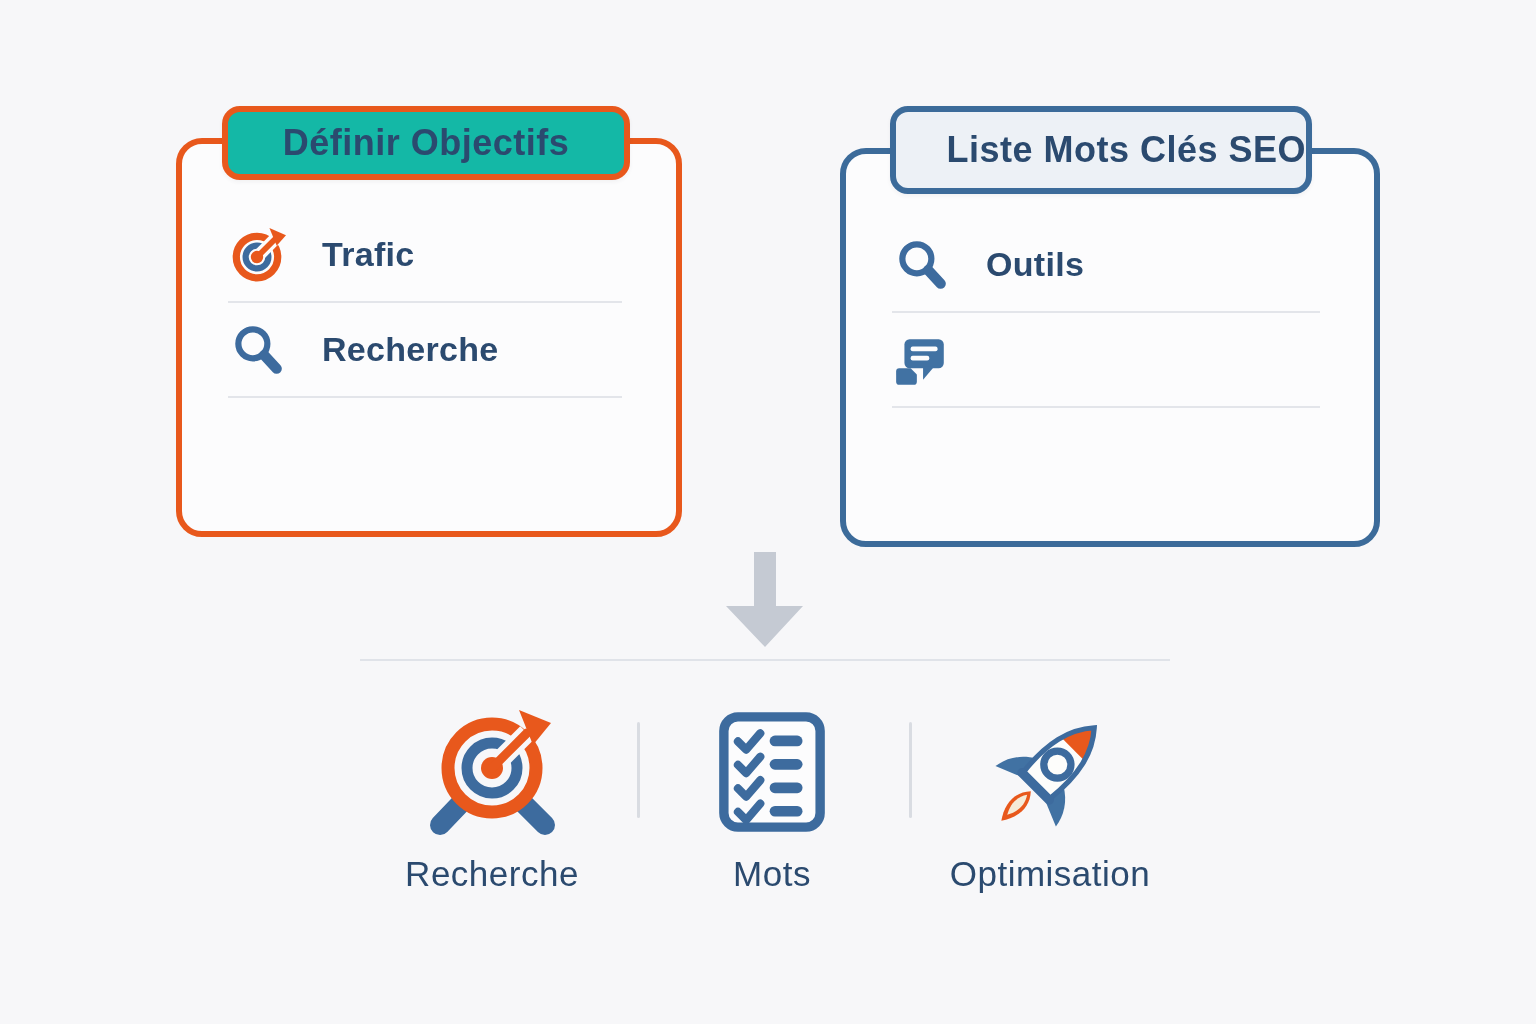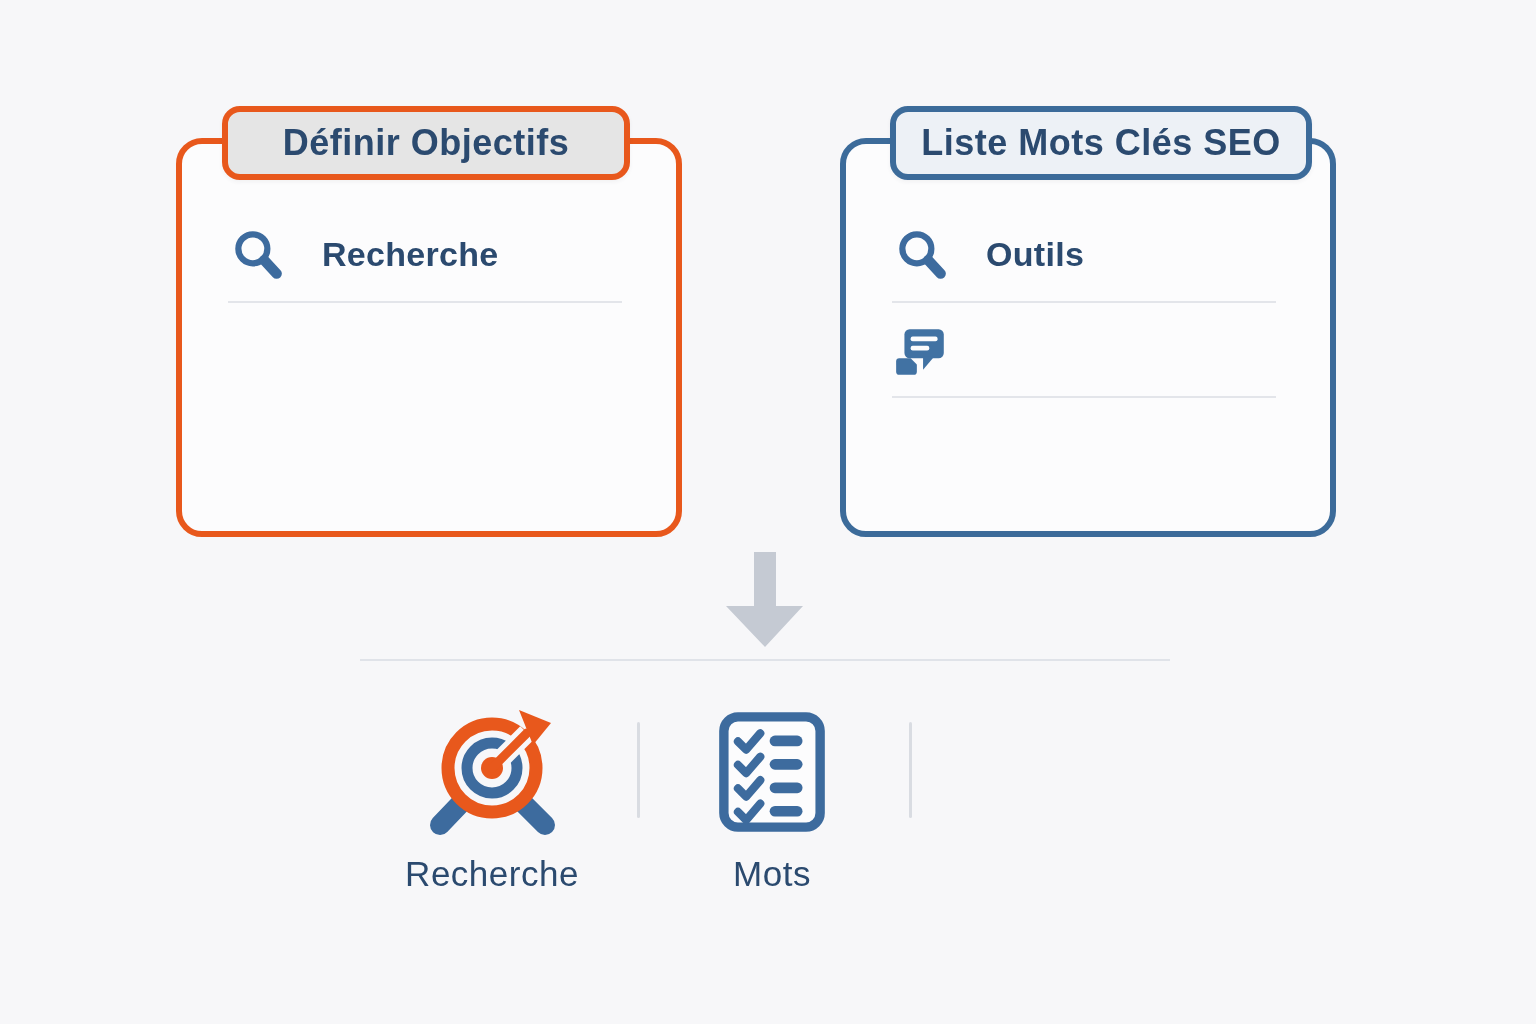--- a/index.html
+++ b/index.html
@@ -17,21 +17,21 @@
   }
   .card.orange{border-color:#e8581c;}
   .card.blue{border-color:#3c6b9a;}
   .card-badge{
     position:absolute;box-sizing:border-box;z-index:3;
     border-radius:18px;border:6px solid #000;
     display:flex;align-items:center;justify-content:center;
     font-size:36px;font-weight:700;letter-spacing:.5px;
     box-shadow:0 2px 4px rgba(60,70,90,.06);
   }
-  .card-badge.orange{border-color:#e8581c;background:#e5e5e5;}
+  .card-badge.orange{border-color:#e8581c;background:#14b8a6;}
   .card-badge.blue{border-color:#3c6b9a;background:#edf1f6;}
   .card-body{padding-top:64px;}
   .row{
     height:93px;margin:0 54px 0 46px;
     display:flex;align-items:center;gap:36px;
     border-bottom:2px solid #e3e5ea;
   }
   .row .ic{flex:0 0 58px;width:58px;height:58px;}
   .row .lbl{font-size:34px;font-weight:700;letter-spacing:.3px;}
   
@@ -56,33 +56,44 @@
 
 <div class="stage">
 
   <div class="card-badge orange" style="left:222px;top:106px;width:408px;height:74px;">
     <span>Définir Objectifs</span>
   </div>
   <div class="card orange" style="left:176px;top:138px;width:506px;height:399px;">
     <div class="card-body">
       <div class="row">
         <svg class="ic" viewBox="0 0 56 56">
+          <circle cx="28" cy="30" r="20" fill="none" stroke="#e8581c" stroke-width="7"></circle>
+          <circle cx="28" cy="30" r="11" fill="none" stroke="#3d6b9e" stroke-width="6"></circle>
+          <line x1="28" y1="30" x2="45" y2="13" stroke="#fcfcfd" stroke-width="12"></line>
+          <circle cx="28" cy="30" r="6" fill="#e8581c"></circle>
+          <line x1="28" y1="30" x2="45" y2="13" stroke="#e8581c" stroke-width="5.5" stroke-linecap="round"></line>
+          <polygon points="40,2 56,9 47,19" fill="#e8581c"></polygon>
+        </svg>
+        <span class="lbl">Trafic</span>
+      </div>
+      <div class="row">
+        <svg class="ic" viewBox="0 0 56 56">
           <circle cx="24" cy="22" r="14" fill="none" stroke="#3d6b9e" stroke-width="6"></circle>
           <path d="M12,14 A13,13 0 0 1 21,8" fill="none" stroke="#3d6b9e" stroke-width="4" stroke-linecap="round"></path>
           <line x1="35" y1="33" x2="47" y2="46" stroke="#3d6b9e" stroke-width="10" stroke-linecap="round"></line>
         </svg>
         <span class="lbl">Recherche</span>
       </div>
     </div>
   </div>
 
-  <div class="card-badge blue" style="left:890px;top:106px;width:422px;height:74px;">
+  <div class="card-badge blue" style="left:890px;top:106px;width:422px;height:88px;justify-content:flex-end;">
     <span>Liste Mots Clés SEO</span>
   </div>
-  <div class="card blue" style="left:840px;top:138px;width:496px;height:399px;">
+  <div class="card blue" style="left:840px;top:148px;width:540px;height:399px;">
     <div class="card-body">
       <div class="row">
         <svg class="ic" viewBox="0 0 56 56">
           <circle cx="24" cy="22" r="14" fill="none" stroke="#3d6b9e" stroke-width="6"></circle>
           <path d="M12,14 A13,13 0 0 1 21,8" fill="none" stroke="#3d6b9e" stroke-width="4" stroke-linecap="round"></path>
           <line x1="35" y1="33" x2="47" y2="46" stroke="#3d6b9e" stroke-width="10" stroke-linecap="round"></line>
         </svg>
         <span class="lbl">Outils</span>
       </div>
       <div class="row">
@@ -132,14 +143,32 @@
         <rect x="44" y="60" width="28" height="9" rx="4.5" fill="#3d6b9e"></rect>
         <polyline points="17,85 24,92 36,78" fill="none" stroke="#3d6b9e" stroke-width="7" stroke-linecap="round" stroke-linejoin="round"></polyline>
         <rect x="44" y="80" width="28" height="9" rx="4.5" fill="#3d6b9e"></rect>
       </svg>
     </div>
     <span class="rlbl">Mots</span>
   </div>
 
   <div class="vline v2"></div>
 
+  <div class="result r3">
+    <div class="icon-wrap">
+      <svg width="146" height="146" viewBox="0 0 140 140">
+        <g transform="rotate(45 70 70)">
+          <path d="M52,70 C38,78 31,90 29,103 L53,93 Z" fill="#4172a3"></path>
+          <path d="M88,70 C102,78 109,90 111,103 L87,93 Z" fill="#4172a3"></path>
+          <path d="M70,96 C81,108 79,123 70,136 C61,123 59,108 70,96 Z" fill="#e8581c"></path>
+          <path d="M70,101 C76,110 75,119 70,128 C65,119 64,110 70,101 Z" fill="#f5ebd8"></path>
+          <path d="M70,10 C86,28 92,52 88,88 L52,88 C48,52 54,28 70,10 Z" fill="#fdfdfb"></path>
+          <path d="M70,10 C79,20 84,30 86,39 L54,39 C56,30 61,20 70,10 Z" fill="#e8581c"></path>
+          <path d="M70,10 C86,28 92,52 88,88 L52,88 C48,52 54,28 70,10 Z" fill="none" stroke="#3d6b9e" stroke-width="5"></path>
+          <circle cx="70" cy="60" r="13" fill="#fdfdfb" stroke="#3d6b9e" stroke-width="7"></circle>
+          <rect x="47" y="85" width="46" height="9" rx="4.5" fill="#3d6b9e"></rect>
+        </g>
+      </svg>
+    </div>
+    <span class="rlbl">Optimisation</span>
+  </div>
 
 </div>
 
 </body></html>

